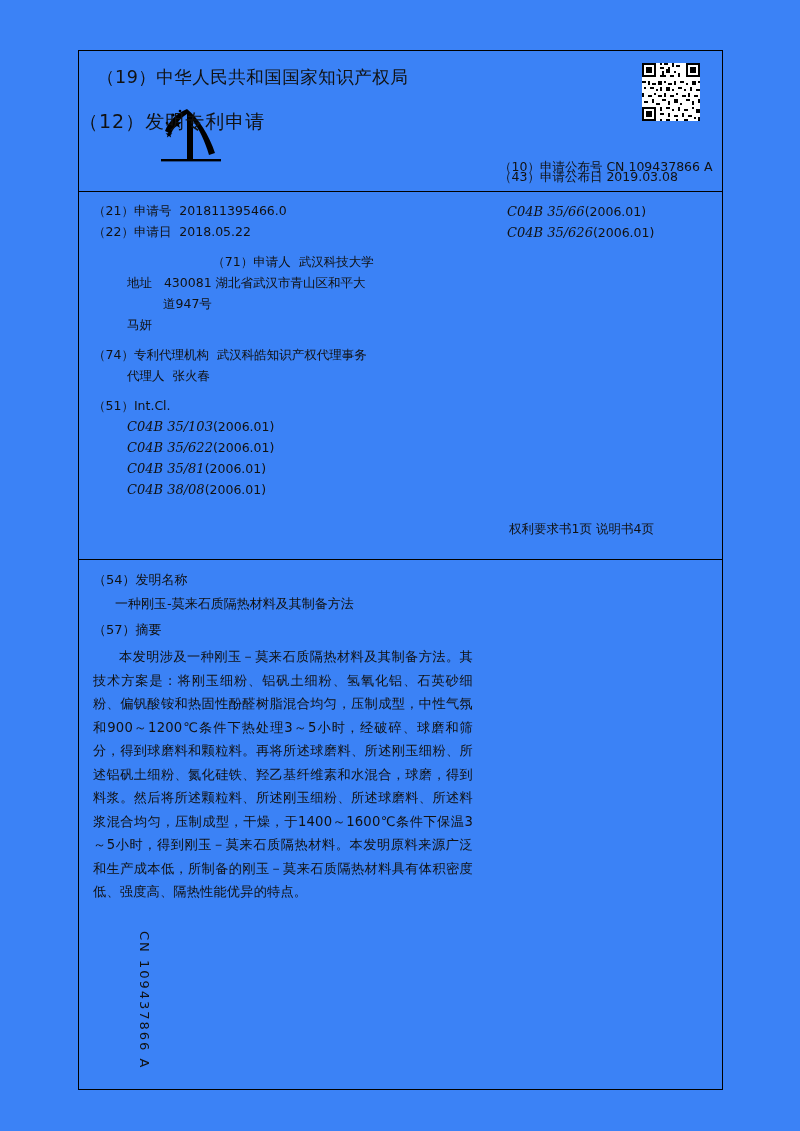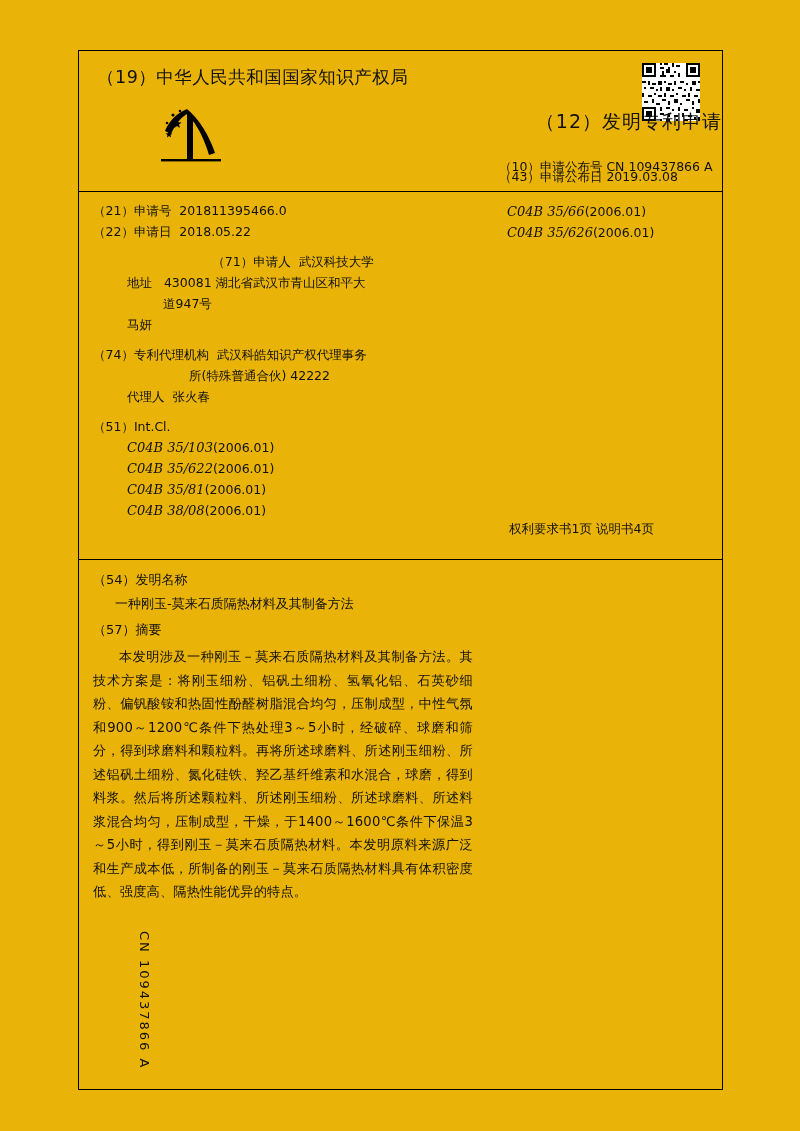--- a/index.html
+++ b/index.html
@@ -12,21 +12,21 @@
     height: 1131px;
     font-family: "DejaVu Sans", "Liberation Sans", sans-serif;
     color: #111;
     position: relative;
   }
   .page {
     position: absolute;
     left: 0; top: 0;
     width: 800px;
     height: 1131px;
-    background: #eab308;
+    background: #3b82f6;
     overflow: hidden;
   }
   
   .frame {
     position: absolute;
     left: 78px;
     top: 50px;
     width: 645px;
     height: 1040px;
     border: 1.3px solid #000;
@@ -49,21 +49,21 @@
     font-size: 17.5px;
     letter-spacing: 0.5px;
     font-family: "DejaVu Sans", "Liberation Sans", sans-serif;
     white-space: nowrap;
   }
   .app-kind {
     position: absolute;
     left: 0;
     right: 0;
     top: 58px;
-    text-align: right;
+    text-align: left;
     font-size: 19px;
     letter-spacing: 1px;
   }
   
   .emblem {
     position: absolute;
     left: 68px;
     top: 50px;
     width: 92px;
     height: 66px;
@@ -315,23 +315,20 @@
       </div>
 
       <div class="row indent-1">
         <span>马妍</span>
       </div>
 
       <div class="row" style="margin-top:10px;">
         <span class="code">（74）</span><span class="lbl">专利代理机构</span>&nbsp;
         <span>武汉科皓知识产权代理事务</span>
       </div>
-      <div class="row indent-3">
-        <span>所(特殊普通合伙)  42222</span>
-      </div>
       <div class="row indent-1">
         <span>代理人</span>&nbsp;
         <span>张火春</span>
       </div>
 
       <div class="row" style="margin-top:10px;">
         <span class="code">（51）</span><span class="intcl-head">Int.Cl.</span>
       </div>
 
       <div class="ipc-row indent-1">

